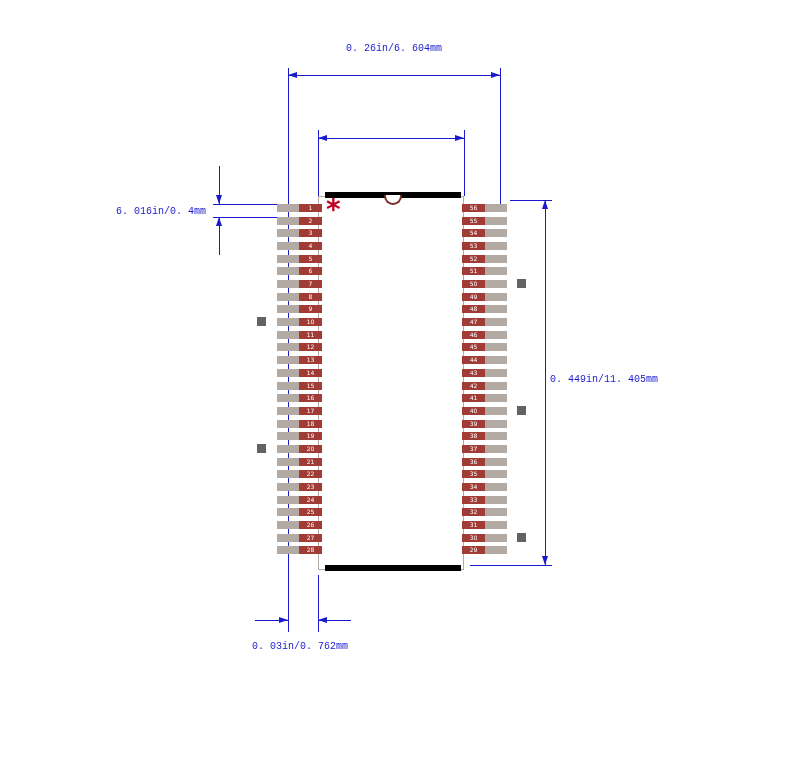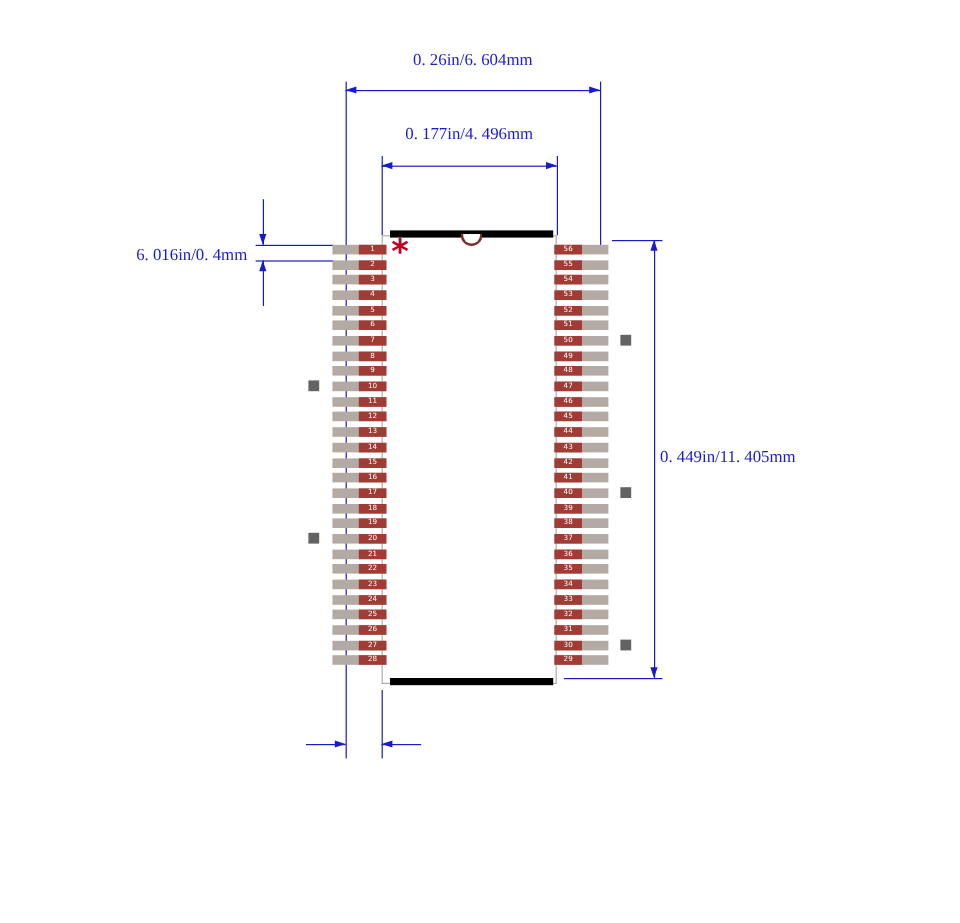--- a/index.html
+++ b/index.html
@@ -1,19 +1,19 @@
 <!DOCTYPE html>
 <html style="--dimension: #1a1acd; --pin_lead: #b3aba3; --pin_pad: #a03c35; --pin_number: #ffffff; --body_outline: #b3aba3; --bar: #000000; --tick: #636363; --marker: #c00021; --notch: #7b2d26;"><head>
 <meta charset="utf-8">
 <style>
   html,body{margin:0;padding:0;background:#fff;}
   .canvas{position:relative;width:800px;height:769px;background:#fff;overflow:hidden;
           font-family:"Liberation Mono",monospace;}
   
-  .dim-text{position:absolute;font-family:Liberation Serif, serif;font-size:14px;
+  .dim-text{position:absolute;font-family:Liberation Mono, monospace;font-size:10px;
             color:var(--dimension,#1a1acd);white-space:pre;z-index:6;}
   .hl{position:absolute;height:1px;background:var(--dimension,#1a1acd);z-index:1;}
   .vl{position:absolute;width:1px;background:var(--dimension,#1a1acd);z-index:1;}
   .arr{position:absolute;width:0;height:0;border-style:solid;z-index:5;}
   .arr-left {border-width:3px 9px 3px 0;border-color:transparent var(--dimension,#1a1acd) transparent transparent;}
   .arr-right{border-width:3px 0 3px 9px;border-color:transparent transparent transparent var(--dimension,#1a1acd);}
   .arr-up   {border-width:0 3px 9px 3px;border-color:transparent transparent var(--dimension,#1a1acd) transparent;}
   .arr-down {border-width:9px 3px 0 3px;border-color:var(--dimension,#1a1acd) transparent transparent transparent;}
   
   .bodyrect{position:absolute;left:318px;top:196px;width:146px;height:374px;box-sizing:border-box;
@@ -33,23 +33,23 @@
   .pin.right .pad{left:0;}
   .pin-num{font:6px "DejaVu Sans",sans-serif;line-height:8px;color:var(--pin_number,#fff);}
   .tick{position:absolute;width:9px;height:9px;background:var(--tick,#636363);z-index:2;}
 </style>
 </head>
 <body>
 
 <div class="canvas">
 
   <div class="dim-text" style="left:274px;top:43px;width:240px;text-align:center">0. 26in/6. 604mm</div>
-  <div class="dim-text" style="left:271px;top:105px;width:240px;text-align:center">0. 177in/4. 496mm</div>
   <div class="dim-text" style="left:58px;top:206px;width:148px;text-align:right">6. 016in/0. 4mm</div>
   <div class="dim-text" style="left:550px;top:374px">0. 449in/11. 405mm</div>
+  <div class="dim-text" style="left:180px;top:641px;width:240px;text-align:center">0. 03in/0. 762mm</div>
 
   <div class="hl" style="left:288px;top:75px;width:212px"></div>
   <div class="arr arr-left" style="left:288px;top:72px"></div>
   <div class="arr arr-right" style="left:491px;top:72px"></div>
   <div class="vl" style="left:288px;top:68px;height:564px"></div>
   <div class="vl" style="left:500px;top:68px;height:138px"></div>
 
   <div class="hl" style="left:318px;top:138px;width:146px"></div>
   <div class="arr arr-left" style="left:318px;top:135px"></div>
   <div class="arr arr-right" style="left:455px;top:135px"></div>

